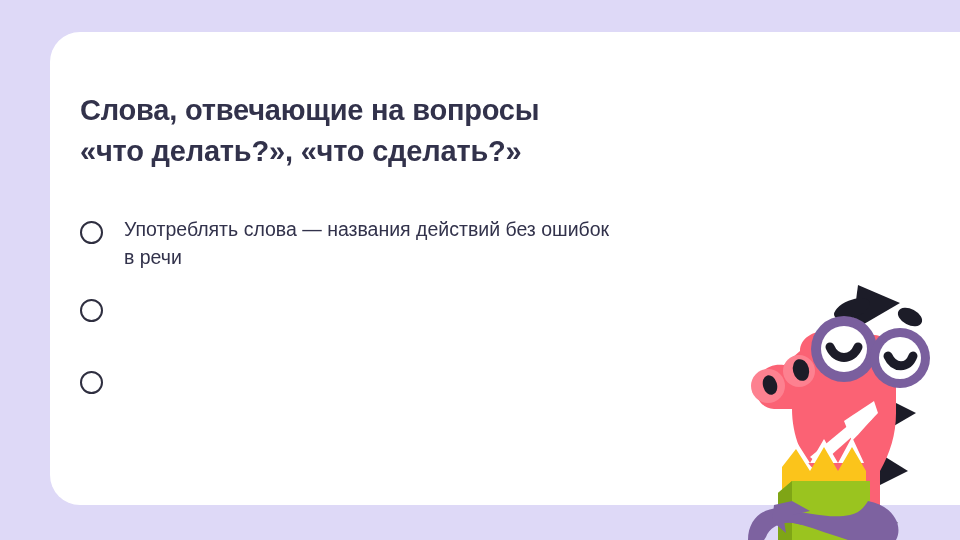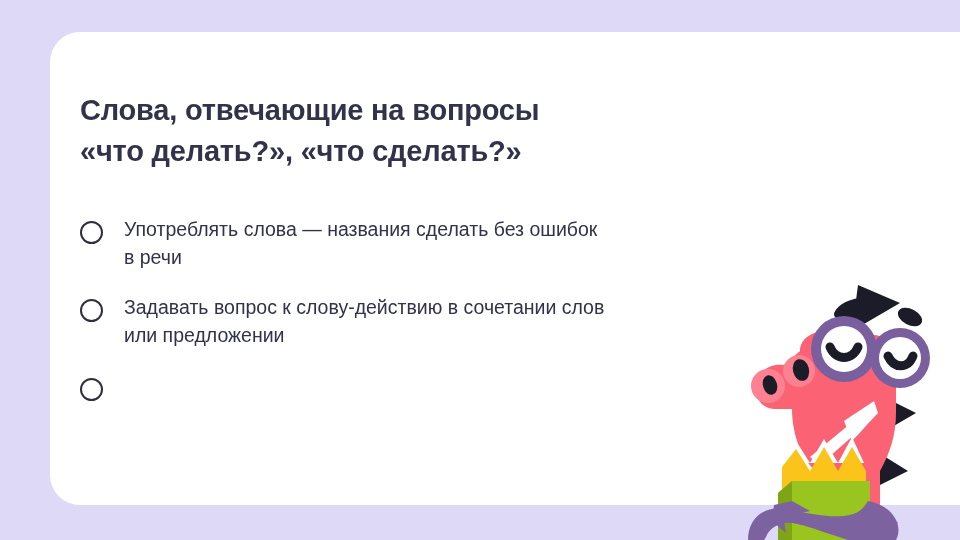--- a/index.html
+++ b/index.html
@@ -104,28 +104,26 @@
 
   <div class="card">
 
     <h1 class="heading">Слова, отвечающие на вопросы
 «что делать?», «что сделать?»</h1>
 
     <ul class="list">
 
       <li class="list-item">
         <span class="bullet"></span>
-        <span class="item-text">Употреблять слова — названия сделать без ошибок
+        <span class="item-text">Употреблять слова — названия действий без ошибок
 в речи</span>
       </li>
 
       <li class="list-item">
         <span class="bullet"></span>
-        <span class="item-text">Задавать вопрос к слову-действию в сочетании слов
-или предложении</span>
       </li>
 
       <li class="list-item">
         <span class="bullet"></span>
       </li>
 
     </ul>
   </div>
 
   <div class="mascot">

